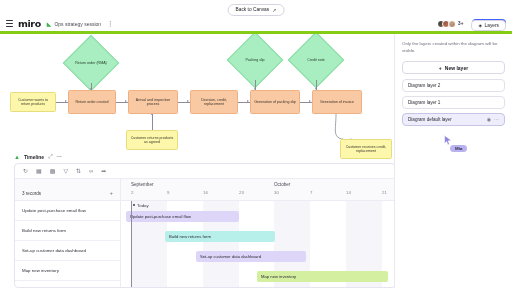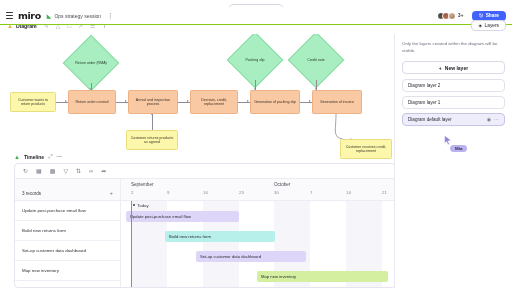--- a/index.html
+++ b/index.html
@@ -8,22 +8,22 @@
     font-family: "Liberation Sans", sans-serif;
     font-size: 5.2px;
     color: #1f1f25;
     background: #ffffff;
     -webkit-font-smoothing: antialiased;
   }
   .app { position:relative; width:512px; height:288px; }
 
   
   .topbar {
-    position:absolute; top:7px; left:0; width:512px; height:18px;
-    background:#ffffff; border-bottom:1px solid #84cc16;
+    position:absolute; top:16px; left:0; width:512px; height:18px;
+    background:#ffffff; border-bottom:3px solid #84cc16;
     display:flex; align-items:center; padding:0 6px; z-index:40;
   }
   .hamburger { width:7px; height:7px; display:flex; flex-direction:column;
     justify-content:space-between; margin-right:5px; cursor:pointer; }
   .hamburger i { display:block; height:0.9px; background:#33323b; border-radius:1px;}
   .logo { font-size:9.5px; font-weight:700; letter-spacing:-0.4px; color:#1a1a1e;
           margin-right:6px; font-family:"DejaVu Sans", sans-serif;}
   .board-icon { color:#3ab24a; font-size:6px; margin-right:3px; }
   .board-name { font-size:5px; color:#4a4a55; margin-right:6px; }
   .kebab { font-size:6.5px; color:#55545e; letter-spacing:0; line-height:5px; cursor:pointer;}

